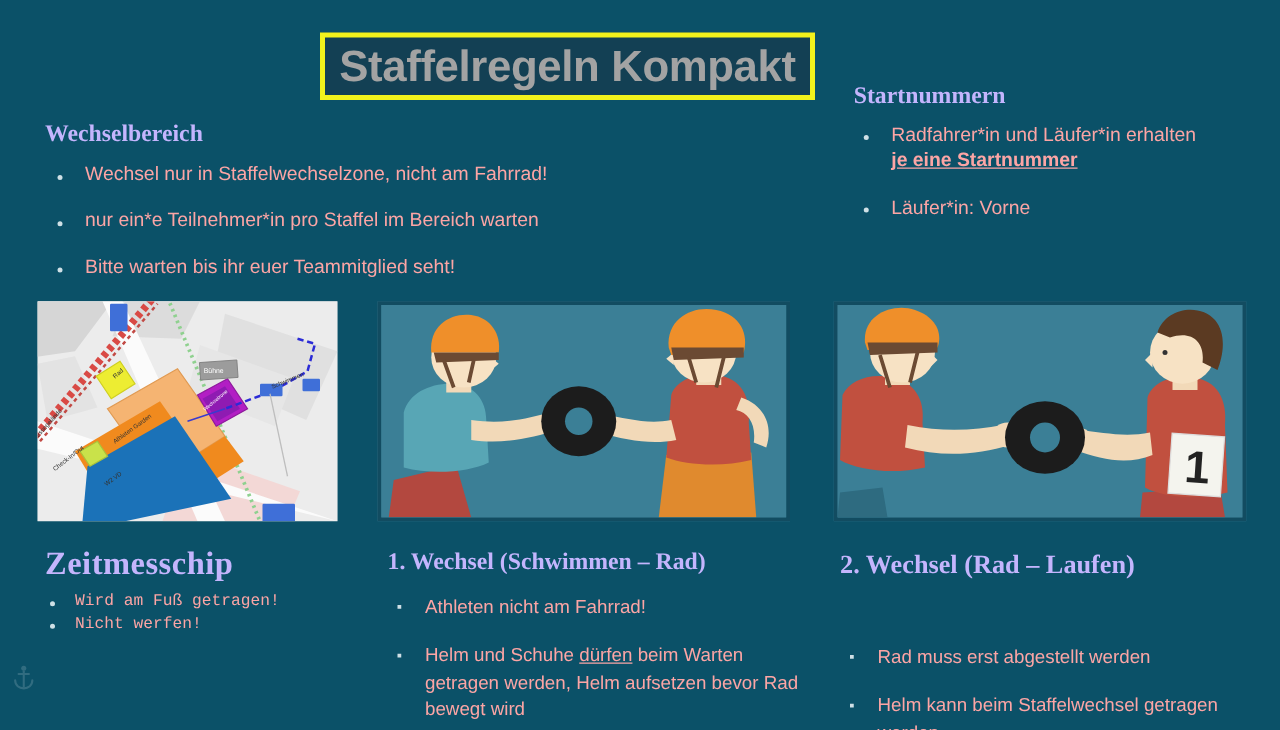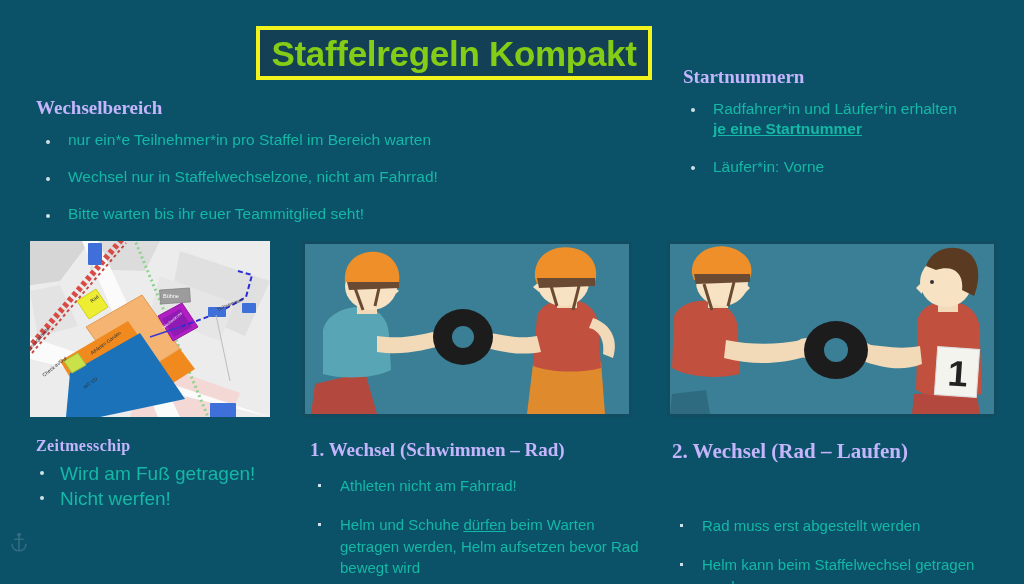--- a/index.html
+++ b/index.html
@@ -15,43 +15,43 @@
 
   
   .title-box{
     position:absolute;left:256px;top:26px;width:396px;height:54px;
     border:4px solid #f2f21c;
     background:#134054;
     box-sizing:border-box;
     display:flex;align-items:center;justify-content:center;
   }
   .title-text{
-    font-size:35px;font-weight:bold;color:#84cc16;letter-spacing:-0.3px;
+    font-size:35px;font-weight:bold;color:#a3a3a3;letter-spacing:-0.3px;
     white-space:nowrap;
     line-height:1;
   }
 
   
   .heading{
     color:#c4b5fd;font-weight:bold;
     line-height:1.1;
     white-space:nowrap;
     font-family:Liberation Serif, serif;
   }
   .h-wechselbereich{position:absolute;left:36px;top:98px;font-size:19px;}
   .h-startnummern{position:absolute;left:683px;top:67px;font-size:19px;}
-  .h-zeitmesschip{position:absolute;left:36px;top:437px;font-size:16px;letter-spacing:0.4px;}
+  .h-zeitmesschip{position:absolute;left:36px;top:437px;font-size:26px;letter-spacing:0.4px;}
   .h-wechsel1{position:absolute;left:310px;top:440px;font-size:19px;}
   .h-wechsel2{position:absolute;left:672px;top:440px;font-size:21px;}
 
   
   ul.blist{list-style:none;margin:0;padding:0;position:absolute;}
   ul.blist li{
     position:relative;
-    color:#14b8a6;
+    color:#fca5a5;
     padding-left:30px;
   }
   ul.blist li::before{
     content:"";
     position:absolute;
     background:#cfe0e6;
     border-radius:50%;
   }
   
   ul.round li::before{
@@ -61,21 +61,21 @@
   ul.tiny li::before{
     width:3px;height:3px;left:8px;top:9px;border-radius:0;
   }
 
   #list-wechselbereich{left:38px;top:131px;width:470px;font-size:15.5px;}
   #list-wechselbereich li{margin-bottom:19px;}
 
   #list-startnummern{left:683px;top:99px;width:290px;font-size:15.5px;}
   #list-startnummern li{margin-bottom:17px;line-height:1.32;}
 
-  #list-zeitmesschip{left:30px;top:463px;width:260px;font-size:19px;}
+  #list-zeitmesschip{left:30px;top:473px;width:260px;font-size:13px;font-family:Liberation Mono, monospace;}
   #list-zeitmesschip li{margin-bottom:3px;}
   #list-zeitmesschip li::before{left:10px;top:8px;}
 
   #list-wechsel1{left:310px;top:475px;width:340px;font-size:15px;}
   #list-wechsel1 li{margin-bottom:17px;line-height:1.45;}
 
   #list-wechsel2{left:672px;top:475px;width:330px;font-size:15px;margin-top:40px;}
   #list-wechsel2 li{margin-bottom:17px;line-height:1.45;}
 
   .u-bold{font-weight:bold;text-decoration:underline;}
@@ -96,22 +96,22 @@
 <body>
 
 <div class="slide">
 
   <div class="title-box">
     <span class="title-text">Staffelregeln Kompakt</span>
   </div>
 
   <div class="heading h-wechselbereich">Wechselbereich</div>
   <ul class="blist round" id="list-wechselbereich">
+    <li>Wechsel nur in Staffelwechselzone, nicht am Fahrrad!</li>
     <li>nur ein*e Teilnehmer*in pro Staffel im Bereich warten</li>
-    <li>Wechsel nur in Staffelwechselzone, nicht am Fahrrad!</li>
     <li>Bitte warten bis ihr euer Teammitglied seht!</li>
   </ul>
 
   <div class="heading h-startnummern">Startnummern</div>
   <ul class="blist round" id="list-startnummern">
     <li><span>Radfahrer*in und Läufer*in erhalten </span><span class="u-bold">je eine Startnummer</span></li>
     <li><span>Läufer*in: Vorne</span></li>
   </ul>
 
   <div class="imgframe" id="map-image">

